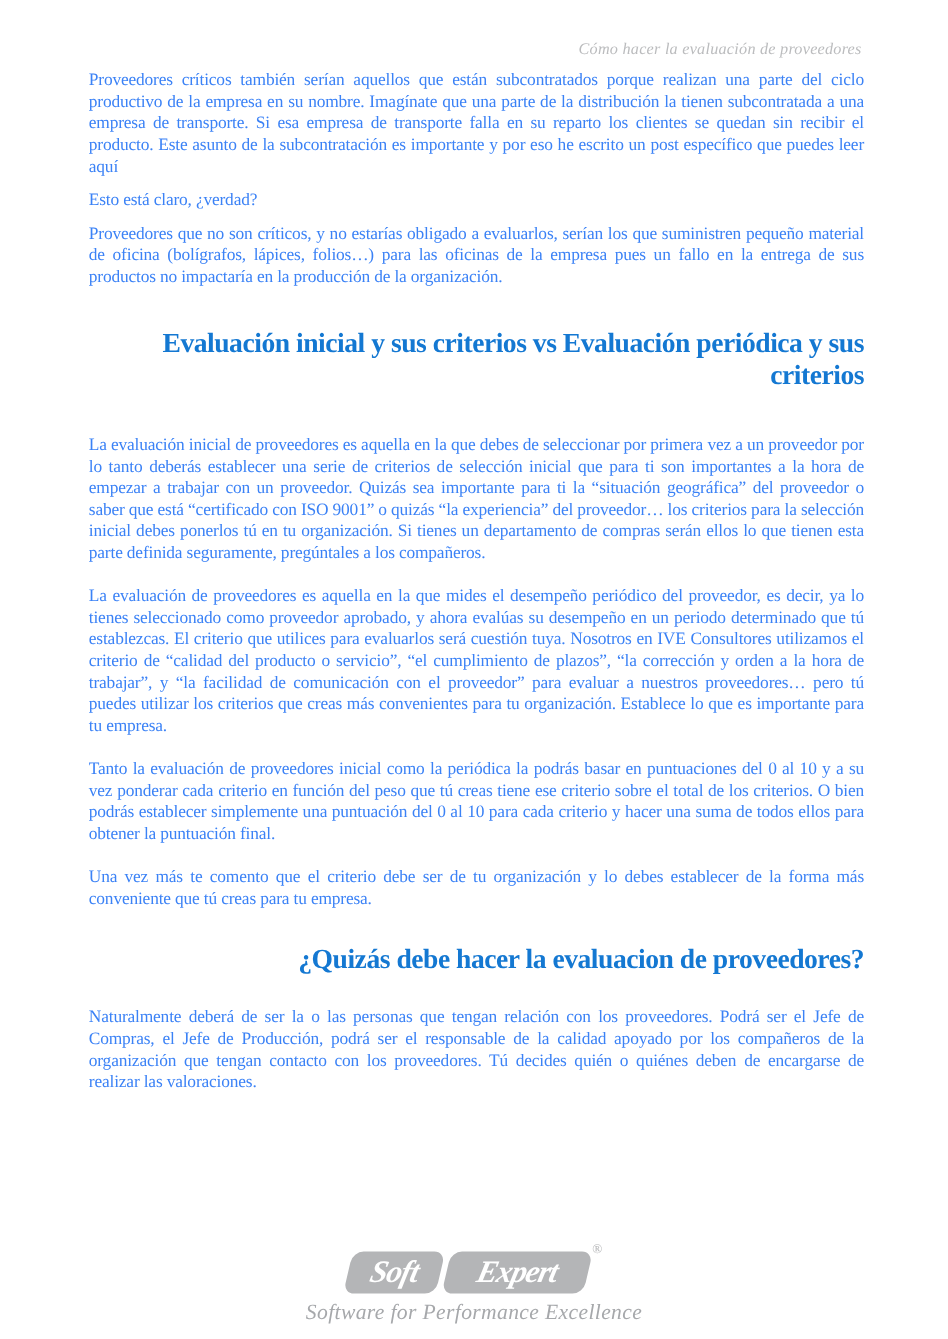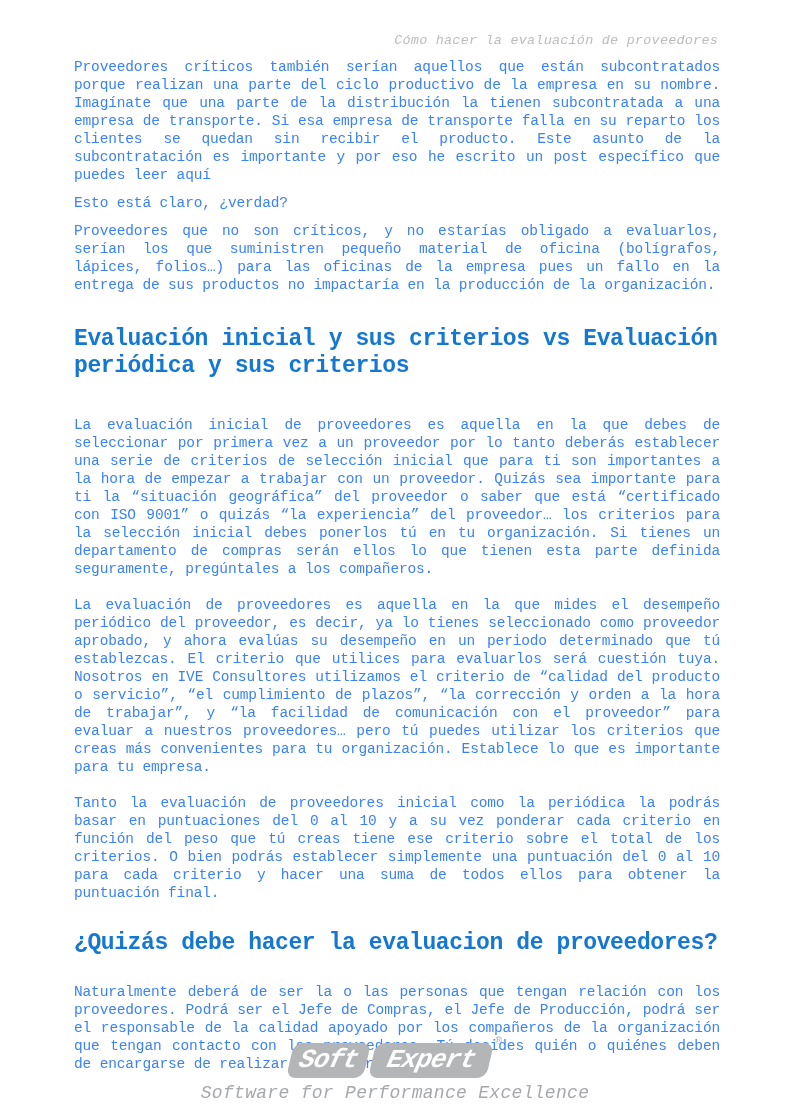--- a/index.html
+++ b/index.html
@@ -4,21 +4,21 @@
 <style>
   * { margin: 0; padding: 0; box-sizing: border-box; }
   html, body { background: #ffffff; }
   .page {
     position: relative;
     width: 790px;
     height: 1116px;
     margin: 0 auto;
     background: #ffffff;
     overflow: hidden;
-    font-family: Liberation Mono, monospace;
+    font-family: Liberation Serif, serif;
   }
   .running-title {
     position: absolute;
     top: 33px;
     right: 72px;
     font-size: 13.5px;
     font-style: italic;
     color: #bbbcbe;
     letter-spacing: 0.2px;
   }
@@ -40,21 +40,21 @@
     margin-bottom: 18px;
   }
   .section-heading {
     color: #1478d2;
     font-size: 23px;
     line-height: 27px;
     font-weight: bold;
     letter-spacing: -0.4px;
     margin-top: 32px;
     margin-bottom: 36px;
-    text-align: left;
+    text-align: right;
   }
   .section-heading.second {
     margin-top: 28px;
     margin-bottom: 26px;
   }
   .footer {
     position: absolute;
     top: 1043px;
     left: 0;
     width: 790px;
@@ -117,20 +117,21 @@
     <p class="body-para">Proveedores que no son críticos, y no estarías obligado a evaluarlos, serían los que suministren pequeño material de oficina (bolígrafos, lápices, folios…) para las oficinas de la empresa pues un fallo en la entrega de sus productos no impactaría en la producción de la organización.</p>
 
     <h1 class="section-heading">Evaluación inicial y sus criterios vs Evaluación periódica y sus criterios</h1>
 
     <p class="body-para spaced">La evaluación inicial de proveedores es aquella en la que debes de seleccionar por primera vez a un proveedor por lo tanto deberás establecer una serie de criterios de selección inicial que para ti son importantes a la hora de empezar a trabajar con un proveedor. Quizás sea importante para ti la “situación geográfica” del proveedor o saber que está “certificado con ISO 9001” o quizás “la experiencia” del proveedor… los criterios para la selección inicial debes ponerlos tú en tu organización. Si tienes un departamento de compras serán ellos lo que tienen esta parte definida seguramente, pregúntales a los compañeros.</p>
 
     <p class="body-para spaced">La evaluación de proveedores es aquella en la que mides el desempeño periódico del proveedor, es decir, ya lo tienes seleccionado como proveedor aprobado, y ahora evalúas su desempeño en un periodo determinado que tú establezcas. El criterio que utilices para evaluarlos será cuestión tuya. Nosotros en IVE Consultores utilizamos el criterio de “calidad del producto o servicio”, “el cumplimiento de plazos”, “la corrección y orden a la hora de trabajar”, y “la facilidad de comunicación con el proveedor” para evaluar a nuestros proveedores… pero tú puedes utilizar los criterios que creas más convenientes para tu organización. Establece lo que es importante para tu empresa.</p>
 
     <p class="body-para spaced">Tanto la evaluación de proveedores inicial como la periódica la podrás basar en puntuaciones del 0 al 10 y a su vez ponderar cada criterio en función del peso que tú creas tiene ese criterio sobre el total de los criterios. O bien podrás establecer simplemente una puntuación del 0 al 10 para cada criterio y hacer una suma de todos ellos para obtener la puntuación final.</p>
 
+    <p class="body-para spaced">Una vez más te comento que el criterio debe ser de tu organización y lo debes establecer de la forma más conveniente que tú creas para tu empresa.</p>
 
     <h1 class="section-heading second">¿Quizás debe hacer la evaluacion de proveedores?</h1>
 
     <p class="body-para spaced">Naturalmente deberá de ser la o las personas que tengan relación con los proveedores. Podrá ser el Jefe de Compras, el Jefe de Producción, podrá ser el responsable de la calidad apoyado por los compañeros de la organización que tengan contacto con los proveedores. Tú decides quién o quiénes deben de encargarse de realizar las valoraciones.</p>
 
   </main>
 
   <footer class="footer">
     <div class="logo-row">
       <div class="logo-box logo-box-soft">

